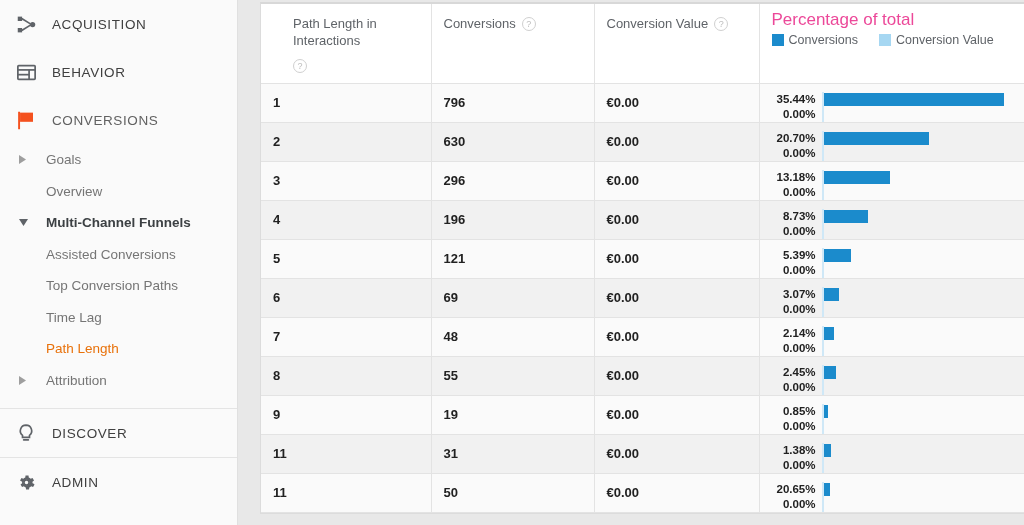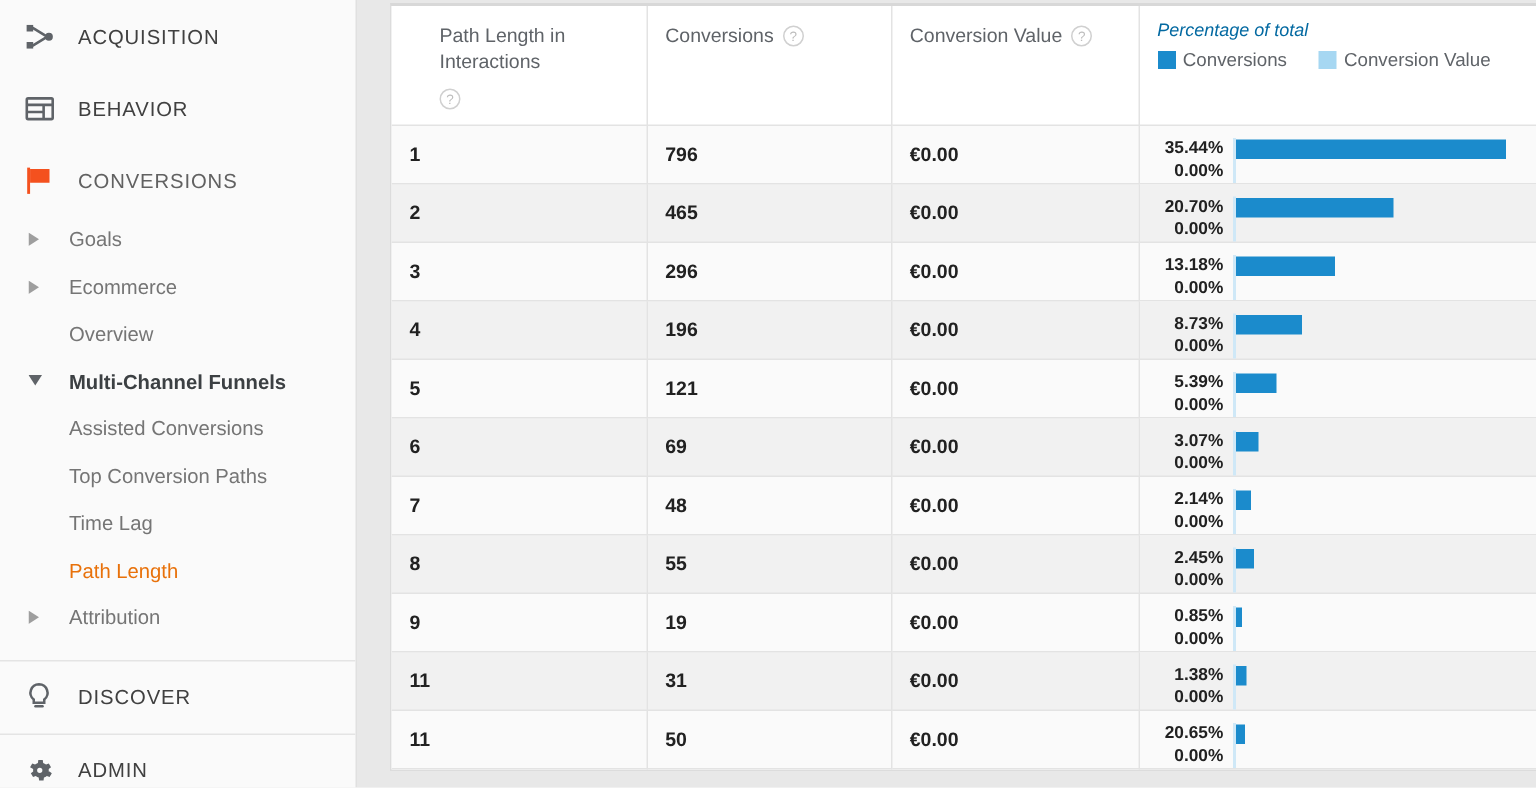--- a/index.html
+++ b/index.html
@@ -167,25 +167,24 @@
     flex: 0 0 auto;
     margin-top: 2px;
     font-family: "Liberation Sans", sans-serif;
     cursor: pointer;
   }
   .help-icon.wrapme { margin-top: 4px; }
 
   
   .pct-head { padding: 8px 12px 6px 12px; }
   .pct-title {
-    font-size: 12px;
-    color: #0369a1;
+    font-size: 17px;
+    color: #ec4899;
     margin-bottom: 5px;
     line-height: 16px;
-    font-style: italic;
   }
   .legend {
     display: flex;
     align-items: center;
     gap: 7px;
     font-size: 12.5px;
     color: #5f6368;
   }
   .legend-item { display: flex; align-items: center; gap: 5px; }
   .legend-item + .legend-item { margin-left: 14px; }
@@ -292,28 +291,20 @@
 
       <div class="nav-sub">
         <span class="nav-arrow">
           <svg width="8" height="9" viewBox="0 0 8 9">
               <path d="M0 0 L7 4.5 L0 9 Z" fill="#9e9e9e"></path>
             </svg>
         </span>
         <span class="nav-sub-label">Goals</span>
       </div>
 
-      <div class="nav-sub">
-        <span class="nav-arrow">
-          <svg width="8" height="9" viewBox="0 0 8 9">
-              <path d="M0 0 L7 4.5 L0 9 Z" fill="#9e9e9e"></path>
-            </svg>
-        </span>
-        <span class="nav-sub-label">Ecommerce</span>
-      </div>
 
       <div class="nav-sub no-arrow">
         <span class="nav-arrow"></span>
         <span class="nav-sub-label">Overview</span>
       </div>
 
       <div class="nav-sub expanded">
         <span class="nav-arrow">
           <svg width="9" height="8" viewBox="0 0 9 8">
               <path d="M0 0 L9 0 L4.5 7 Z" fill="#5f6368"></path>
@@ -431,21 +422,21 @@
                   </div>
                   <div class="bars">
                     <span class="bar bar-conv" style="width: 180px;"></span>
                     <span class="bar bar-val" style="width: 0px;"></span>
                   </div>
                 </div>
               </td>
             </tr>
             <tr class="odd">
               <td class="c-path"><span>2</span></td>
-              <td class="c-conv"><span>465</span></td>
+              <td class="c-conv"><span>630</span></td>
               <td class="c-value"><span>€0.00</span></td>
               <td class="c-pct">
                 <div class="pct-cell">
                   <div class="pct-labels">
                     <div>20.70%</div>
                     <div>0.00%</div>
                   </div>
                   <div class="bars">
                     <span class="bar bar-conv" style="width: 105.135px;"></span>
                     <span class="bar bar-val" style="width: 0px;"></span>

